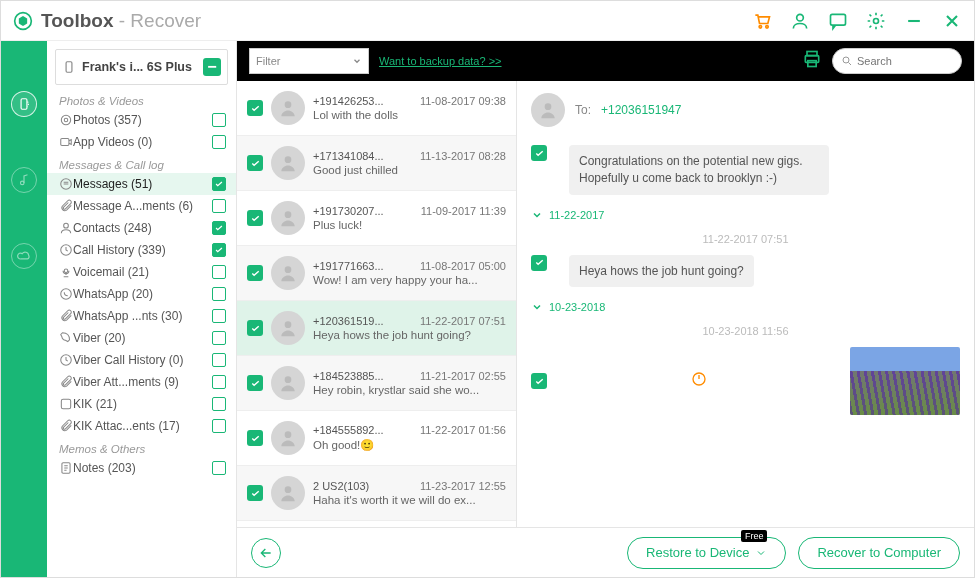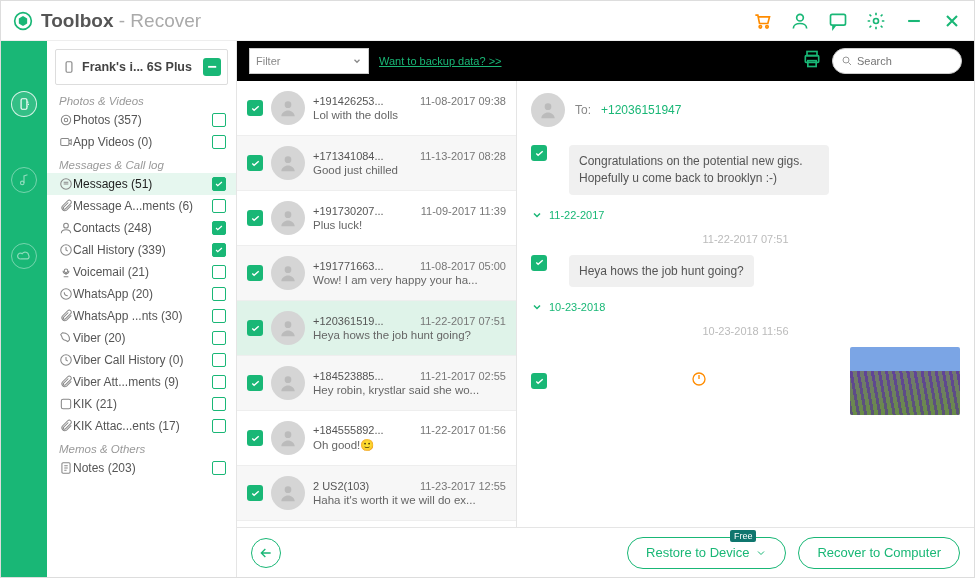--- a/index.html
+++ b/index.html
@@ -60,21 +60,21 @@
 .date-divider { display: flex; align-items:flex-end; gap: 6px; padding: 8px 14px; font-size: 11px; color: #19b776; cursor:pointer; }
 .date-divider svg { width: 12px; height: 12px; }
 .chat-time { text-align: center; font-size: 11px; color: #bbb; padding: 4px 0; width:100%; }
 .chat-img { width: 110px; height: 68px; border-radius: 2px; background: linear-gradient(180deg, #7ba5e5 0%, #7ba5e5 35%, #6b4d9e 35%, #5a7a45 100%); position: relative; overflow:hidden; }
 .chat-img::after { content:''; position:absolute; inset:0; background: repeating-linear-gradient(80deg, rgba(90,60,150,0.6) 0 3px, rgba(120,160,70,0.5) 3px 7px); top:35%; }
 .power-ico { color: #ff8c00; }
 .footer { height: 50px; border-top: 1px solid #e5e5e5; display: flex; align-items: center; padding: 0 14px; gap: 12px; background:#fff; }
 .back-btn { width: 30px; height: 30px; border: 1.5px solid #19b776; border-radius: 50%; display:flex; align-items:center; justify-content:center; cursor:pointer; color:#19b776; }
 .footer-spacer { flex: 1; }
 .btn { height: 32px; border: 1px solid #19b776; border-radius: 16px; padding: 0 18px; display:flex; align-items:center; gap:6px; color:#19b776; font-size: 13px; cursor:pointer; position:relative; }
-.btn .badge { position:absolute; top:-8px; right:29px; background:#0f766e; color:#fff; font-size:9px; padding:1px 4px; border-radius:2px; }
+.btn .badge { position:absolute; top:-8px; right:18px; background:#000000; color:#fff; font-size:9px; padding:1px 4px; border-radius:2px; }
 </style>
 </head>
 <body>
 
 <div class="titlebar">
   <div class="tb-left">
     <span class="tb-logo">
       <svg viewBox="0 0 24 24" fill="none">
           <circle cx="12" cy="12" r="10" stroke="#19b776" stroke-width="2"></circle>
           <path d="M12 6 L17 9 L17 15 L12 18 L7 15 L7 9 Z" fill="#19b776"></path>

